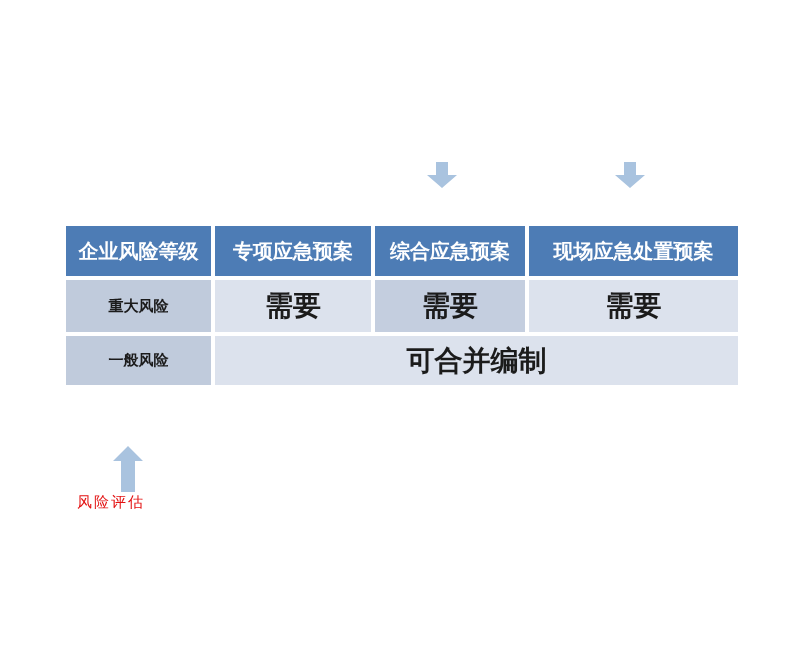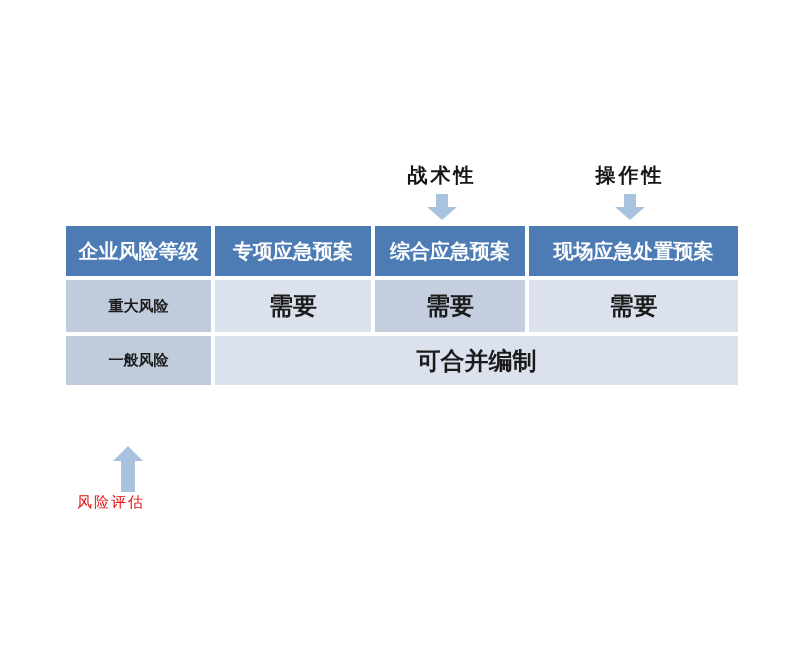--- a/index.html
+++ b/index.html
@@ -67,21 +67,21 @@
   }
   td.level-cell {
     background: var(--level-cell-bg);
     color: var(--text);
     font-size: 15px;
     height: 52px;
   }
   td.plan-cell {
     background: var(--cell-bg);
     color: var(--text);
-    font-size: 24px;
+    font-size: 28px;
     height: 52px;
   }
   td.plan-cell.highlight { background: var(--highlight-cell-bg); }
   tr.row-3 td { height: 49px; }
 
   
   .up-arrow-wrap { position: absolute; left: 113px; top: 446px; }
   .bottom-label {
     position: absolute;
     left: 77px;
@@ -94,28 +94,26 @@
     white-space: nowrap;
   }
 </style>
 </head>
 <body>
 
 <div class="canvas">
 
 
   <div class="top-annotation" style="left:367px; top:162px;">
-    <span class="ann-label">战术性</span>
     <svg width="30" height="26" viewBox="0 0 30 26">
       <polygon class="arrow-shape" points="9,0 21,0 21,13 30,13 15,26 0,13 9,13"></polygon>
     </svg>
   </div>
 
   <div class="top-annotation" style="left:555px; top:162px;">
-    <span class="ann-label">操作性</span>
     <svg width="30" height="26" viewBox="0 0 30 26">
       <polygon class="arrow-shape" points="9,0 21,0 21,13 30,13 15,26 0,13 9,13"></polygon>
     </svg>
   </div>
 
   <table class="risk-table">
     <colgroup>
       <col style="width:145px">
       <col style="width:156px">
       <col style="width:150px">

